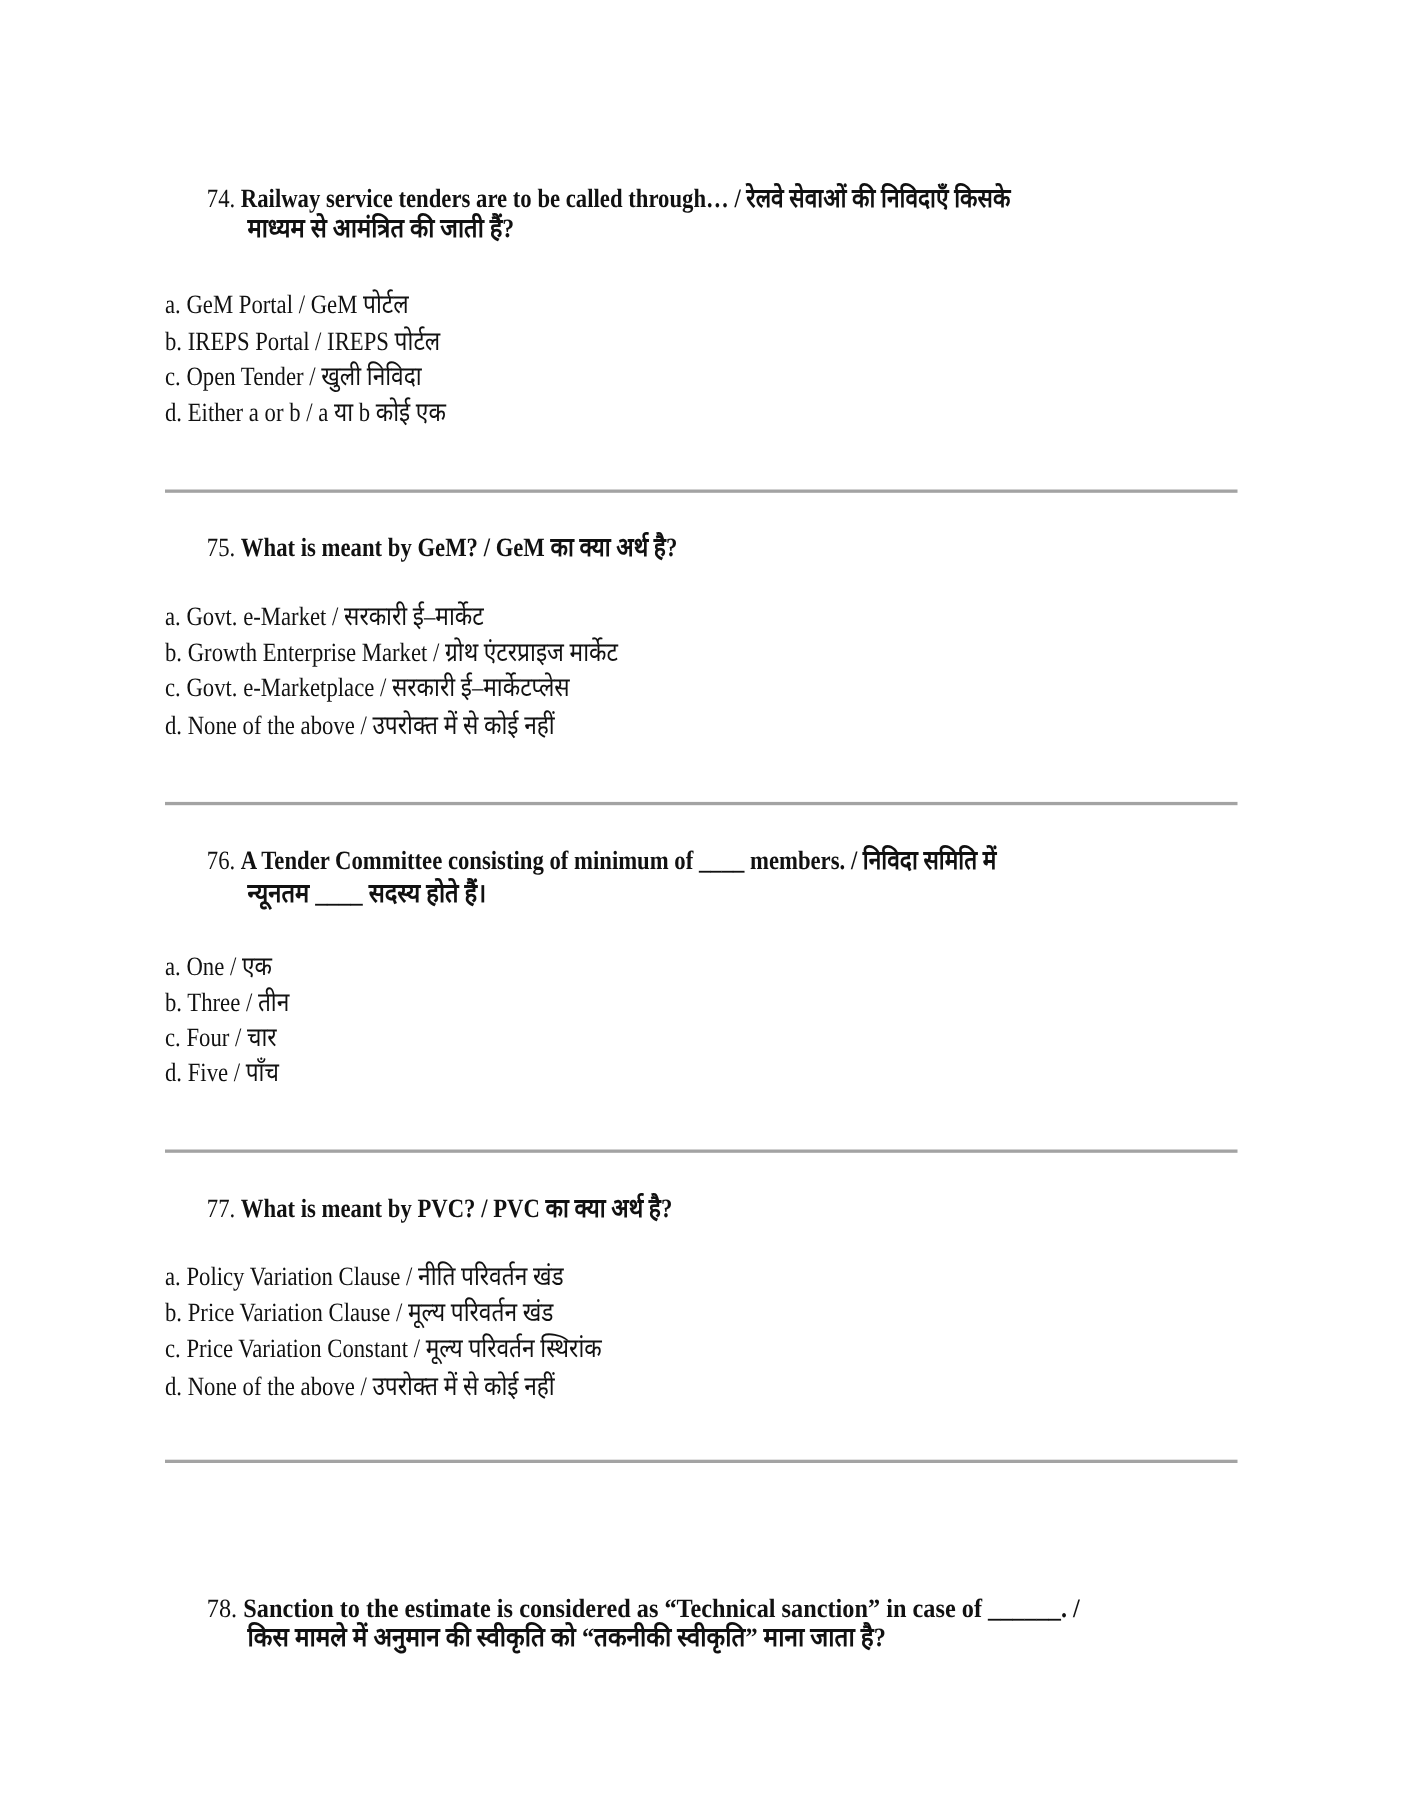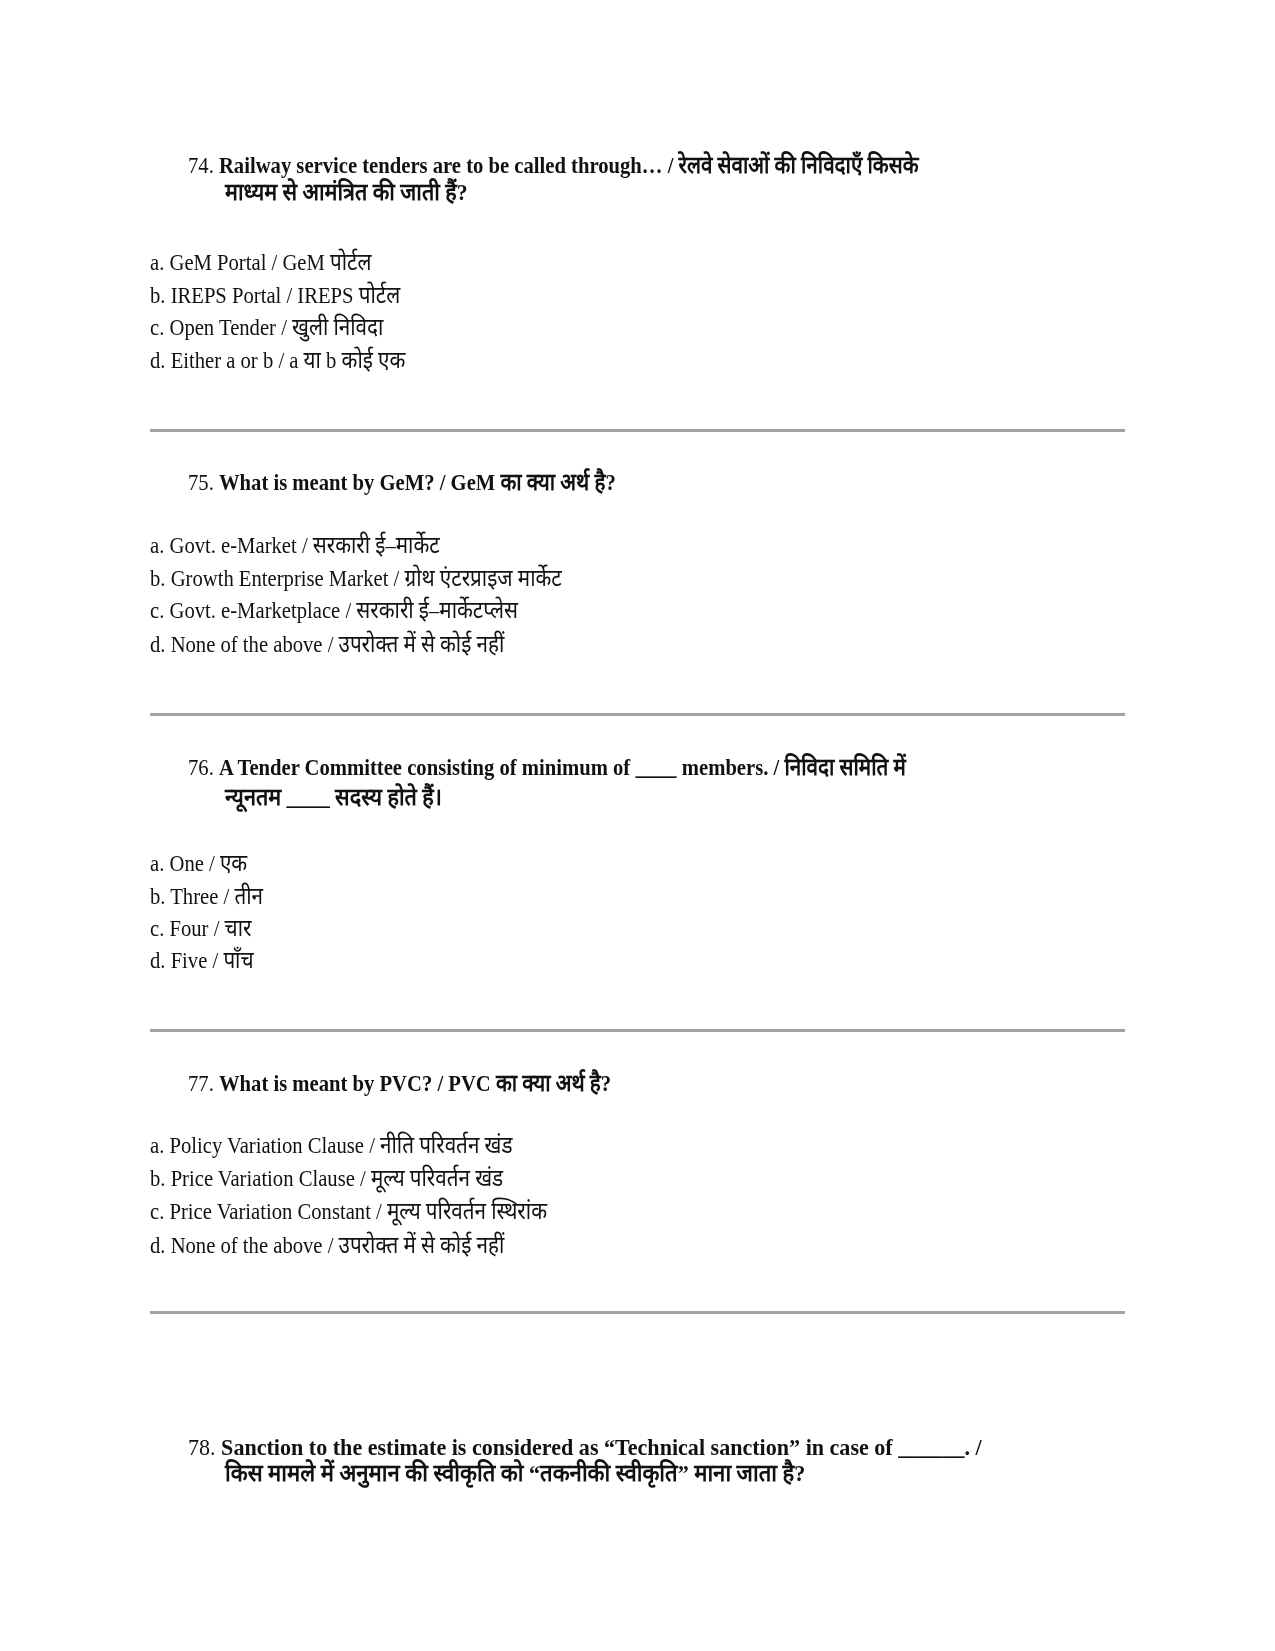--- a/index.html
+++ b/index.html
@@ -1,18 +1,18 @@
 <!DOCTYPE html>
 <html><head>
 <meta charset="utf-8">
 <style>
   html, body { margin: 0; padding: 0; background: #ffffff; }
   body { width: 1275px; height: 1651px; position: relative; overflow: hidden;
          font-family: "Liberation Serif", "DejaVu Serif", serif; color: #111111; }
-  .page { position: absolute; left: 0; top: 0; width: 1275px; height: 1321px; background: #ffffff; }
+  .page { position: absolute; left: 0; top: 16px; width: 1275px; height: 1321px; background: #ffffff; }
   .q-line { position: absolute; left: 0; white-space: nowrap; font-size: 24px; line-height: 28px;
             transform-origin: left top; }
   .q-num { font-weight: normal; }
   .q-text { font-weight: bold; }
   .q-line1 { left: 188px; }
   .q-line2 { left: 225px; font-weight: bold; }
   .opt { position: absolute; left: 150px; white-space: nowrap; font-size: 24px; line-height: 28px;
          transform: scaleX(0.86); transform-origin: left top; }
   .q-line1 { transform: scaleX(0.86); }
   .q-line2 { transform: scaleX(0.9); }

